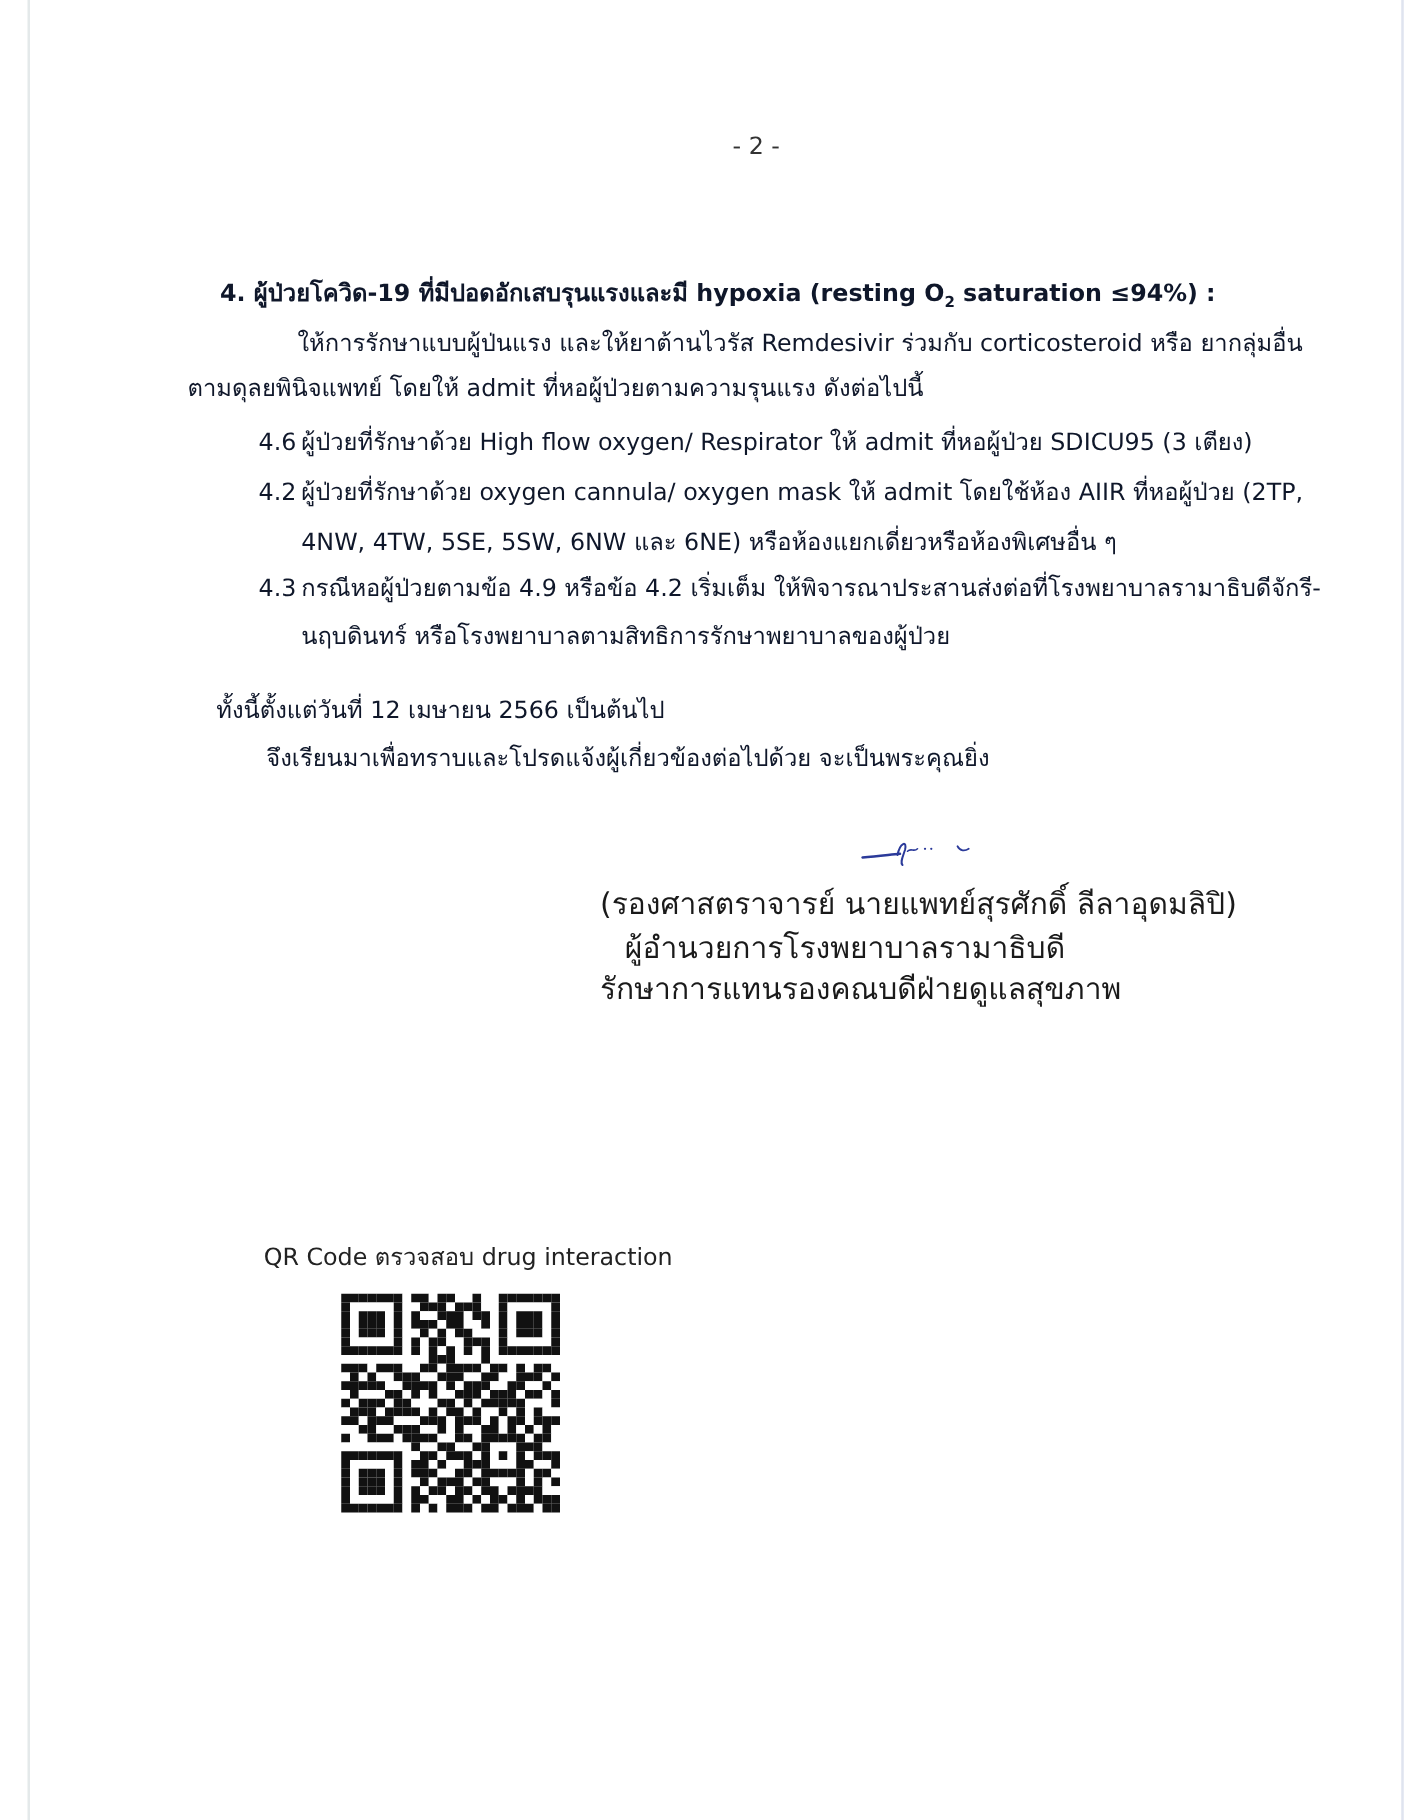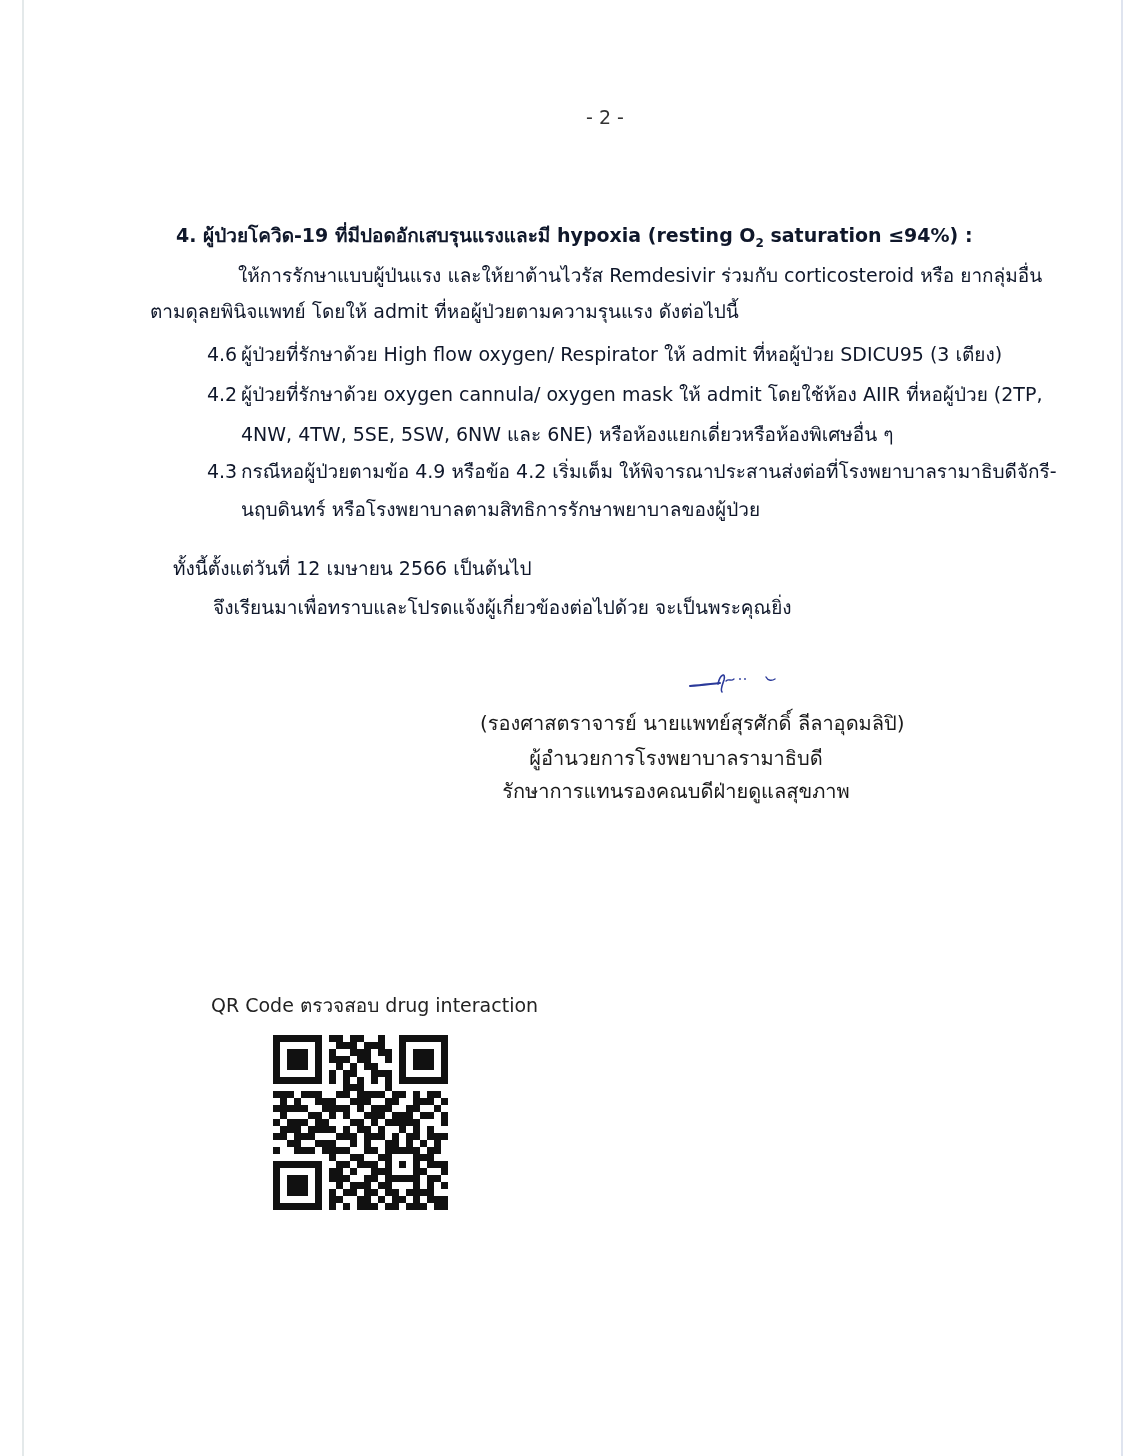--- a/index.html
+++ b/index.html
@@ -39,21 +39,21 @@
       font-weight: bold;
       font-size: 19px;
     }
     .heading sub { font-size: 12px; }
     .num { display: inline-block; width: 38px; }
     .signature {
       position: absolute; left: 688px; top: 668px; width: 100px; height: 26px;
     }
     .sig-block {
       position: absolute; left: 480px; width: 392px; text-align: center;
-      font-size: 20px; line-height: 26px; white-space: nowrap;
+      font-size: 24px; line-height: 26px; white-space: nowrap;
     }
     .qr-label {
       position: absolute; left: 211px; top: 990px;
       font-size: 19px; white-space: nowrap; color: #222;
     }
     .qr {
       position: absolute; left: 273px; top: 1035px;
       width: 175px; height: 175px;
       display: grid;
       grid-template-columns: repeat(25, 7px);

